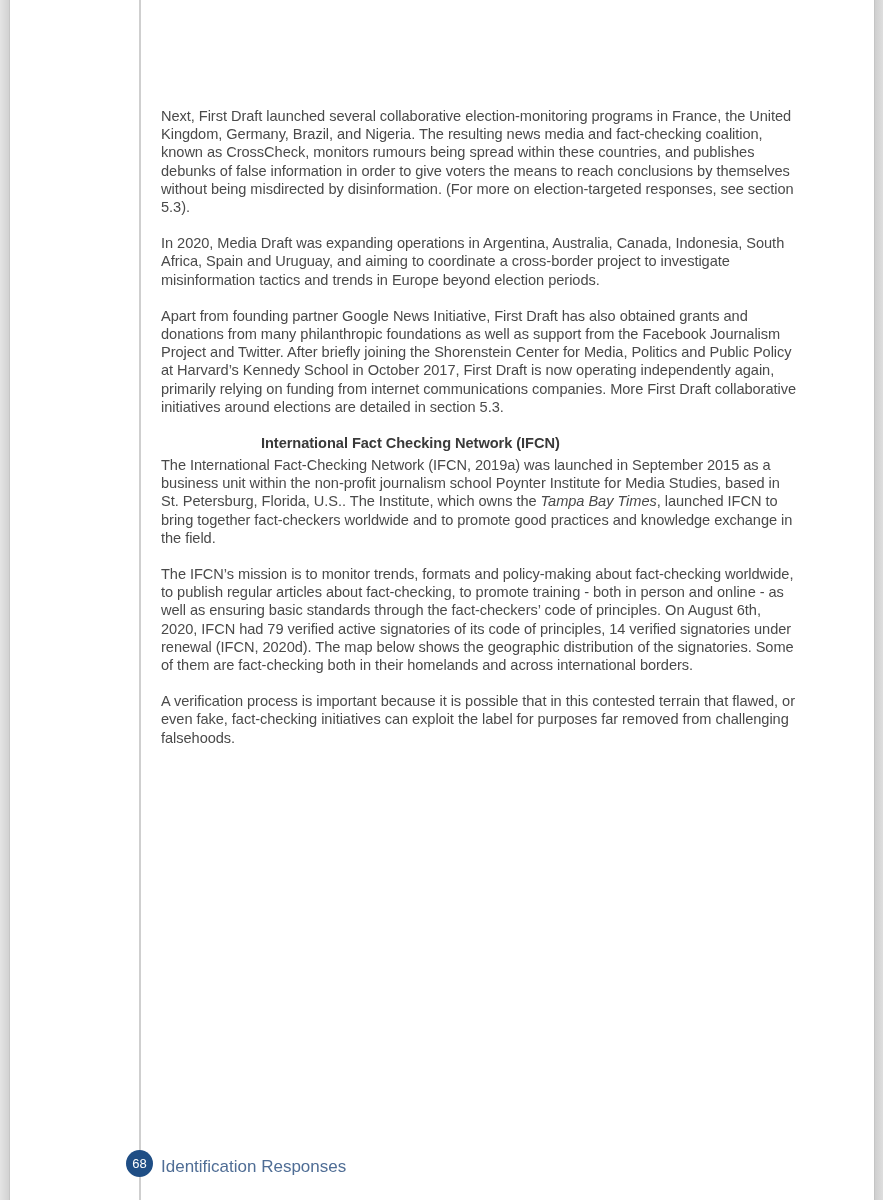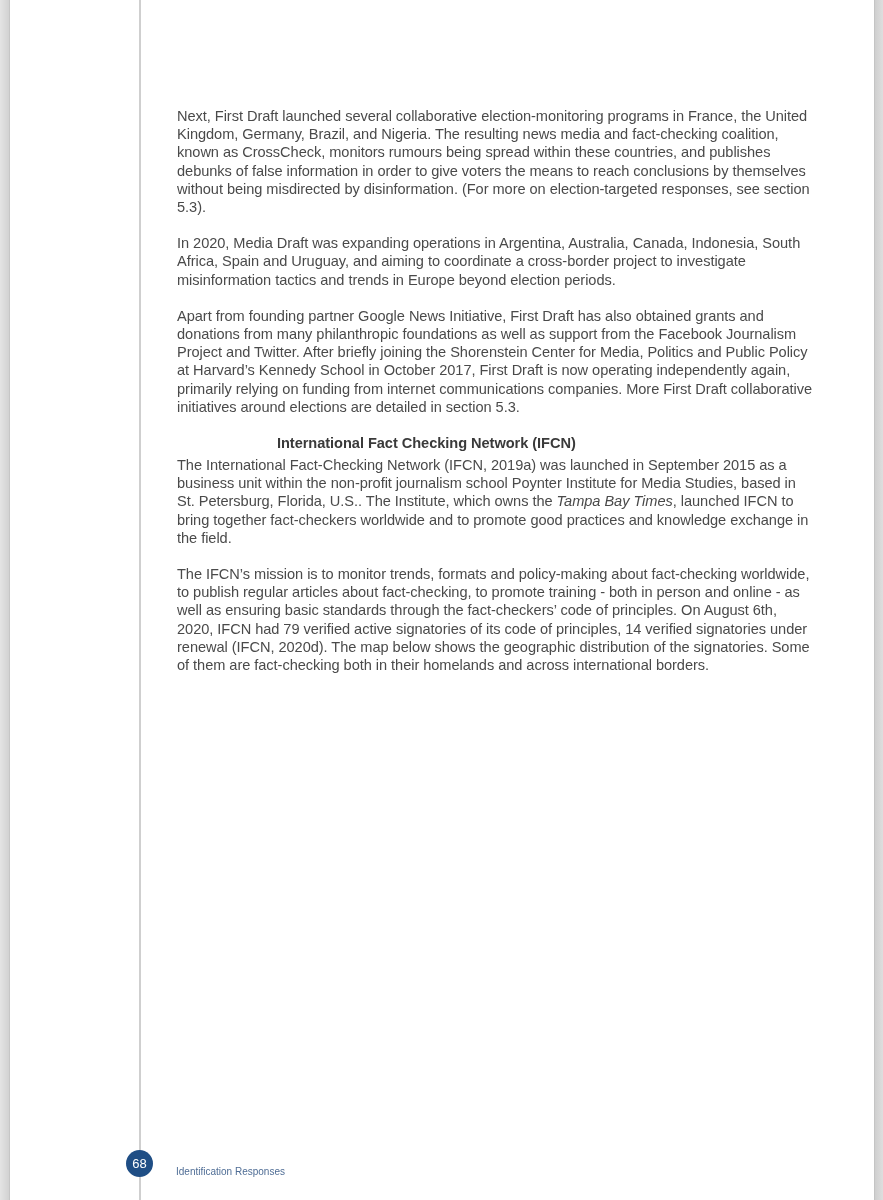--- a/index.html
+++ b/index.html
@@ -29,21 +29,21 @@
       border-left: 1px solid #c4c4c4;
     }
     .margin-rule {
       position: absolute;
       left: 139px; top: 0;
       width: 2px; height: 1200px;
       background: #cfcfcf;
     }
     .content {
       position: absolute;
-      left: 177px;
+      left: 161px;
       top: 107px;
       width: 640px;
       color: #4a4a4a;
       font-size: 14.6px;
       line-height: 18.2px;
       letter-spacing: -0.05px;
     }
     .content p {
       margin: 0 0 18px 0;
     }
@@ -70,40 +70,41 @@
       background: #1f4e85;
       color: #ffffff;
       font-size: 13px;
       display: flex;
       align-items: center;
       justify-content: center;
       position: relative;
       z-index: 2;
     }
     .running-title {
-      margin-left: 23px;
+      margin-left: 8px;
       color: #4f6d95;
-      font-size: 10px;
+      font-size: 17px;
     }
   </style>
 </head>
 <body>
 
 <div class="frame-left"></div>
 <div class="frame-right"></div>
 <div class="margin-rule"></div>
 
 <div class="content">
   <p>Next, First Draft launched several collaborative election-monitoring programs in France, the United Kingdom, Germany, Brazil, and Nigeria. The resulting news media and fact-checking coalition, known as CrossCheck, monitors rumours being spread within these countries, and publishes debunks of false information in order to give voters the means to reach conclusions by themselves without being misdirected by disinformation. (For more on election-targeted responses, see section 5.3).</p>
   <p>In 2020, Media Draft was expanding operations in Argentina, Australia, Canada, Indonesia, South Africa, Spain and Uruguay, and aiming to coordinate a cross-border project to investigate misinformation tactics and trends in Europe beyond election periods.</p>
   <p>Apart from founding partner Google News Initiative, First Draft has also obtained grants and donations from many philanthropic foundations as well as support from the Facebook Journalism Project and Twitter. After briefly joining the Shorenstein Center for Media, Politics and Public Policy at Harvard’s Kennedy School in October 2017, First Draft is now operating independently again, primarily relying on funding from internet communications companies. More First Draft collaborative initiatives around elections are detailed in section 5.3.</p>
 
   <div class="subheading">International Fact Checking Network (IFCN)</div>
 
   <p><span>The International Fact-Checking Network (IFCN, 2019a) was launched in September 2015 as a business unit within the non-profit journalism school Poynter Institute for Media Studies, based in St. Petersburg, Florida, U.S.. The Institute, which owns the </span><em>Tampa Bay Times</em><span>, launched IFCN to bring together fact-checkers worldwide and to promote good practices and knowledge exchange in the field.</span></p>
 
   <p>The IFCN’s mission is to monitor trends, formats and policy-making about fact-checking worldwide, to publish regular articles about fact-checking, to promote training - both in person and online - as well as ensuring basic standards through the fact-checkers’ code of principles. On August 6th, 2020, IFCN had 79 verified active signatories of its code of principles, 14 verified signatories under renewal (IFCN, 2020d). The map below shows the geographic distribution of the signatories. Some of them are fact-checking both in their homelands and across international borders.</p>
+  <p>A verification process is important because it is possible that in this contested terrain that flawed, or even fake, fact-checking initiatives can exploit the label for purposes far removed from challenging falsehoods.</p>
 </div>
 
 <div class="footer">
   <div class="page-number">68</div>
   <div class="running-title">Identification Responses</div>
 </div>
 
 </body></html>

